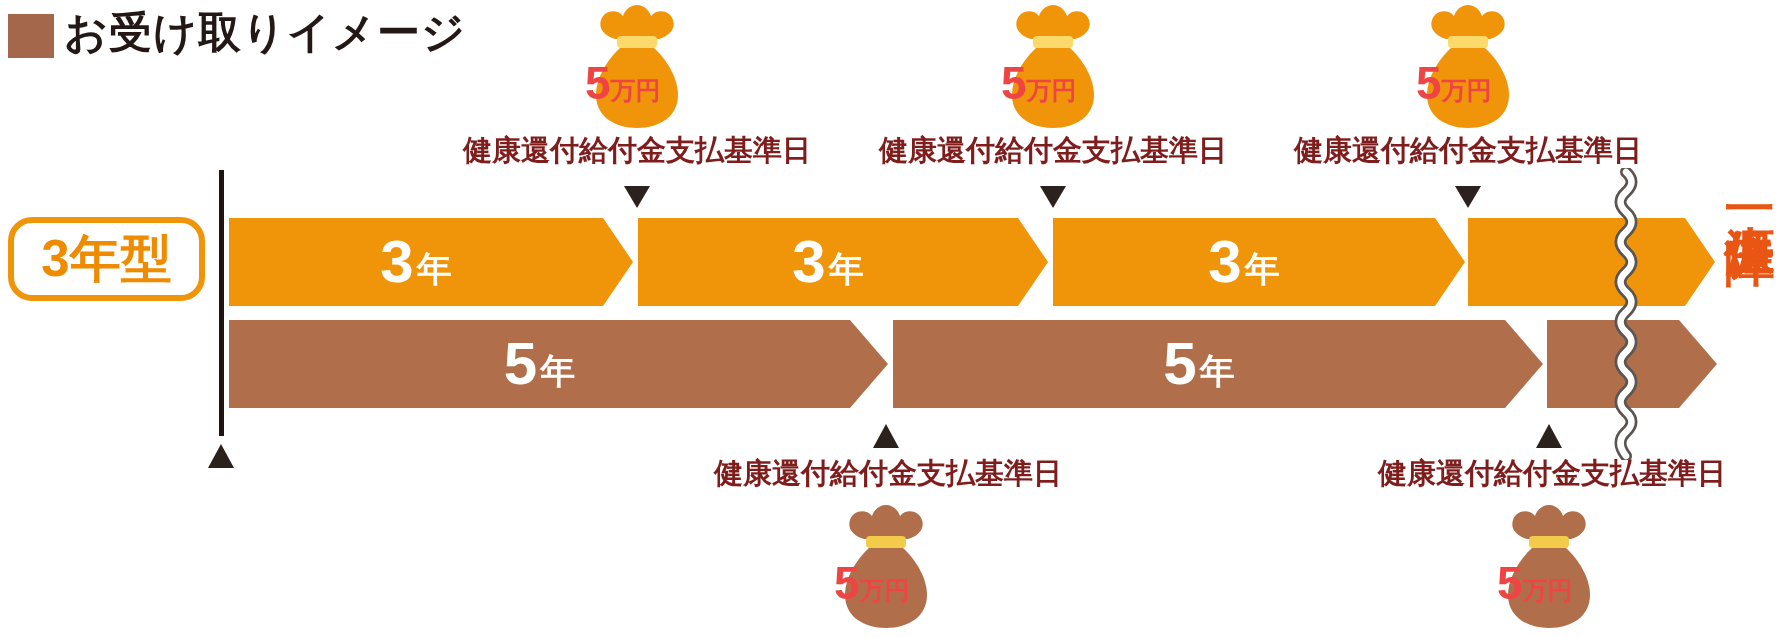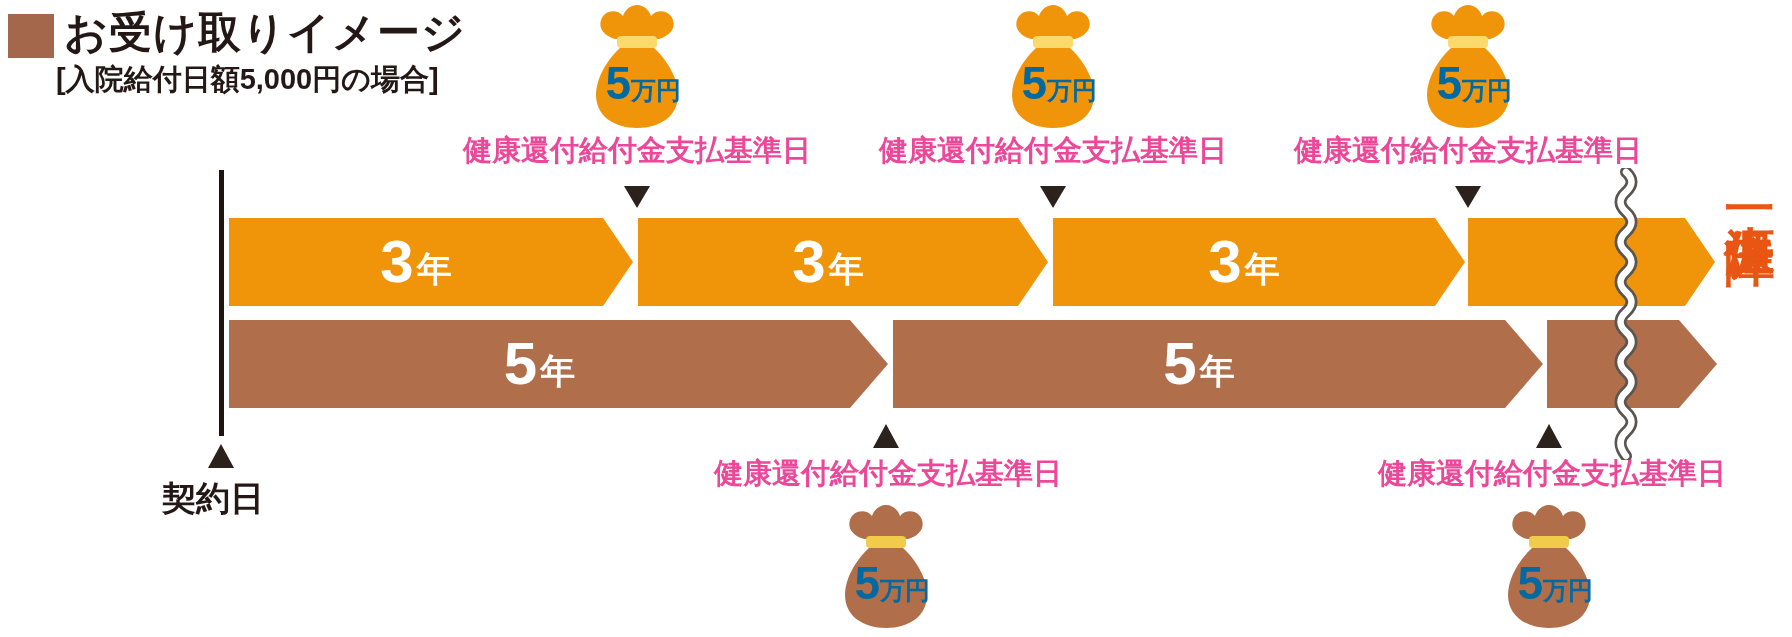--- a/index.html
+++ b/index.html
@@ -11,26 +11,26 @@
   .page-title{position:absolute;left:64px;top:4px;font-size:43px;font-weight:700;letter-spacing:1px;white-space:nowrap;}
   .page-subtitle{position:absolute;left:56px;top:60px;font-size:29px;font-weight:600;white-space:nowrap;}
 
   
   .bag{position:absolute;width:104px;height:128px;}
   .bag svg{position:absolute;inset:0;}
   .bag-fill-orange .bag-body{fill:#F0950A;}
   .bag-fill-brown .bag-body{fill:#B06F4A;}
   .band-light{fill:#FBD96B;}
   .band-gold{fill:#F2CB4B;}
-  .bag-amount{position:absolute;left:0;right:8px;top:58px;text-align:right;color:#0369a1;white-space:nowrap;line-height:1;}
+  .bag-amount{position:absolute;left:0;right:14px;top:58px;text-align:left;color:#ef4444;white-space:nowrap;line-height:1;}
   .bag-amount .amt-num{font-size:46px;font-weight:700;}
   .bag-amount .amt-unit{font-size:25px;font-weight:700;}
 
   
-  .base-date-label{position:absolute;transform:translateX(-50%);font-size:29px;font-weight:700;white-space:nowrap;color:#ec4899;}
+  .base-date-label{position:absolute;transform:translateX(-50%);font-size:29px;font-weight:700;white-space:nowrap;color:#7f1d1d;}
   .tri-down{position:absolute;width:0;height:0;border-left:13px solid transparent;border-right:13px solid transparent;border-top:22px solid #2b211d;}
   .tri-up{position:absolute;width:0;height:0;border-left:13px solid transparent;border-right:13px solid transparent;border-bottom:24px solid #2b211d;}
 
   
   .type-badge{position:absolute;left:8px;width:197px;height:84px;box-sizing:border-box;
     border:6px solid #F0950A;border-radius:24px;background:#fff;color:#EF8B00;
     display:flex;align-items:center;justify-content:center;font-size:51px;font-weight:700;white-space:nowrap;}
   .arrow{position:absolute;height:88px;display:flex;align-items:center;justify-content:center;color:#fff;}
   .arrow-orange{background:#F0950A;top:218px;clip-path:polygon(0 0,calc(100% - 30px) 0,100% 50%,calc(100% - 30px) 100%,0 100%);padding-right:30px;box-sizing:border-box;}
   .arrow-brown{background:#B06F4A;top:320px;clip-path:polygon(0 0,calc(100% - 38px) 0,100% 50%,calc(100% - 38px) 100%,0 100%);padding-right:38px;box-sizing:border-box;}
@@ -49,21 +49,20 @@
   .lifetime{position:absolute;left:1722px;top:182px;height:272px;writing-mode:vertical-rl;text-orientation:upright;
     color:#E95513;font-size:50px;font-weight:800;line-height:1.1;letter-spacing:3px;white-space:nowrap;}
 </style>
 </head>
 <body>
 
 <div class="stage">
 
   <div class="title-square"></div>
   <div class="page-title">お受け取りイメージ</div>
-  <div class="page-subtitle">[入院給付日額5,000円の場合]</div>
 
   <div class="bag bag-fill-orange" style="left:585px;top:2px;">
     <svg viewBox="0 0 104 128">
       <path class="bag-body" d="M52 3 C45 3 40 8 38 14 C31 6 19 9 16 18 C13 27 20 34 30 37 L74 37 C84 34 91 27 88 18 C85 9 73 6 66 14 C64 8 59 3 52 3 Z"></path>
       <rect class="band-light" x="32" y="34" width="40" height="12" rx="4"></rect>
       <path class="bag-body" d="M35 46 C22 58 11 76 11 93 C11 114 29 126 52 126 C75 126 93 114 93 93 C93 76 82 58 69 46 Z"></path>
     </svg>
     <div class="bag-amount"><span class="amt-num">5</span><span class="amt-unit">万円</span></div>
   </div>
   <div class="base-date-label" style="left:637px;top:131px;">健康還付給付金支払基準日</div>
@@ -84,20 +83,21 @@
     <svg viewBox="0 0 104 128">
       <path class="bag-body" d="M52 3 C45 3 40 8 38 14 C31 6 19 9 16 18 C13 27 20 34 30 37 L74 37 C84 34 91 27 88 18 C85 9 73 6 66 14 C64 8 59 3 52 3 Z"></path>
       <rect class="band-light" x="32" y="34" width="40" height="12" rx="4"></rect>
       <path class="bag-body" d="M35 46 C22 58 11 76 11 93 C11 114 29 126 52 126 C75 126 93 114 93 93 C93 76 82 58 69 46 Z"></path>
     </svg>
     <div class="bag-amount"><span class="amt-num">5</span><span class="amt-unit">万円</span></div>
   </div>
   <div class="base-date-label" style="left:1468px;top:131px;">健康還付給付金支払基準日</div>
   <div class="tri-down" style="left:1455px;top:186px;"></div>
 
+  <div class="type-badge" style="top:217px;">3年型</div>
 
   <div class="contract-line"></div>
 
   <div class="arrow arrow-orange" style="left:229px;width:404px;">
     <span class="seg-label">
         <span class="seg-num">3</span>
         <span class="seg-unit">年</span>
       </span>
   </div>
   <div class="arrow arrow-orange" style="left:638px;width:410px;">
@@ -132,21 +132,20 @@
       </span>
   </div>
   <div class="arrow arrow-brown" style="left:1547px;width:170px;">
     <span class="seg-label">
         <span class="seg-num"></span>
         <span class="seg-unit"></span>
       </span>
   </div>
 
   <div class="tri-up" style="left:208px;top:444px;"></div>
-  <div class="contract-label">契約日</div>
 
   <div class="tri-up" style="left:873px;top:424px;"></div>
   <div class="base-date-label" style="left:888px;top:454px;">健康還付給付金支払基準日</div>
   <div class="bag bag-fill-brown" style="left:834px;top:502px;">
     <svg viewBox="0 0 104 128">
       <path class="bag-body" d="M52 3 C45 3 40 8 38 14 C31 6 19 9 16 18 C13 27 20 34 30 37 L74 37 C84 34 91 27 88 18 C85 9 73 6 66 14 C64 8 59 3 52 3 Z"></path>
       <rect class="band-gold" x="32" y="34" width="40" height="12" rx="4"></rect>
       <path class="bag-body" d="M35 46 C22 58 11 76 11 93 C11 114 29 126 52 126 C75 126 93 114 93 93 C93 76 82 58 69 46 Z"></path>
     </svg>
     <div class="bag-amount"><span class="amt-num">5</span><span class="amt-unit">万円</span></div>

